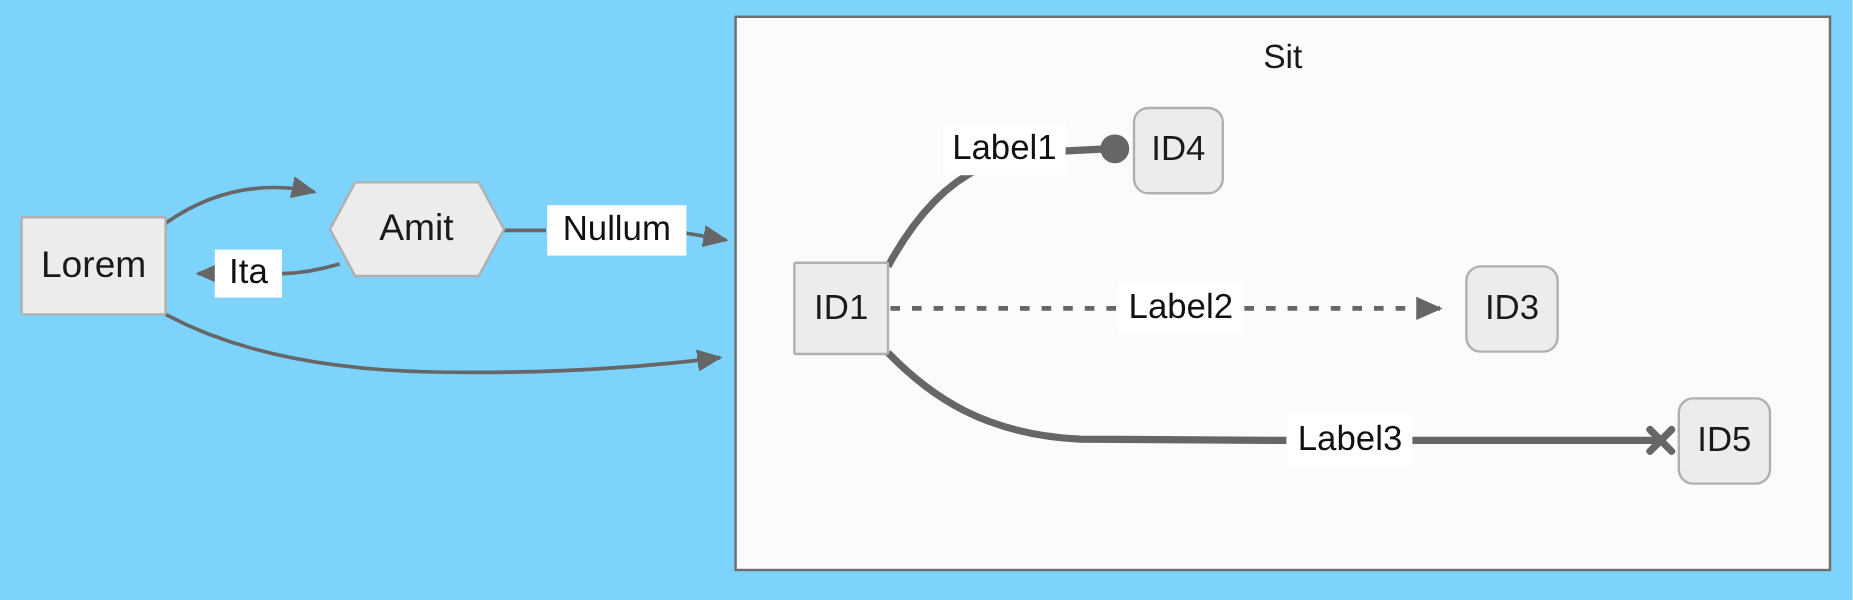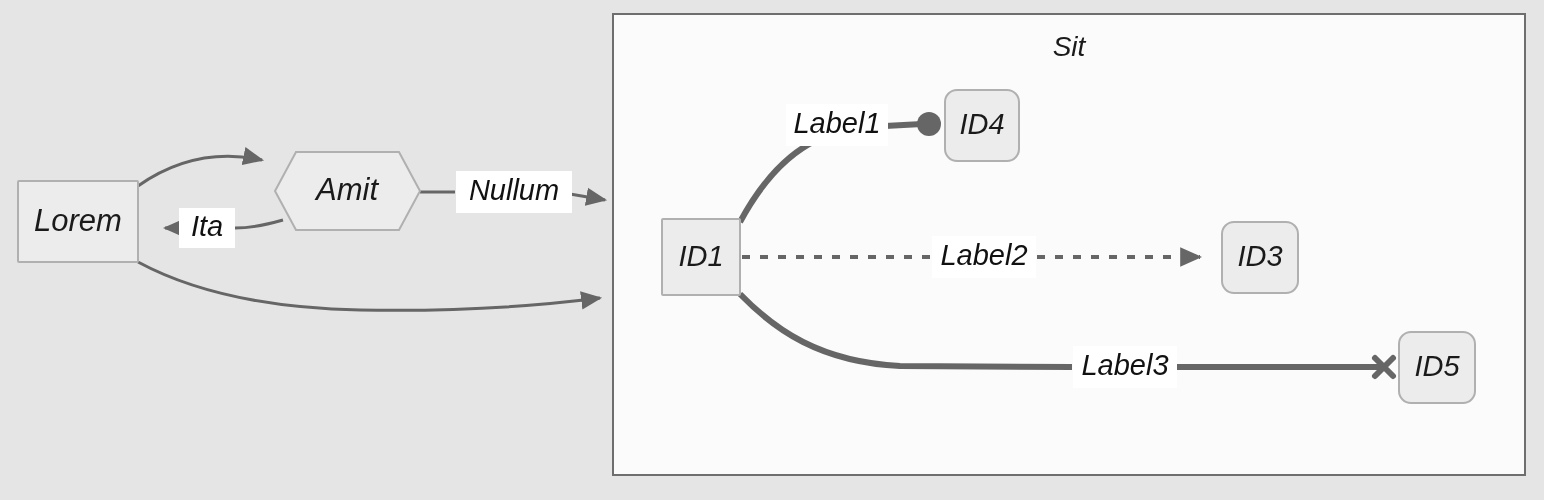--- a/index.html
+++ b/index.html
@@ -7,23 +7,22 @@
     padding: 0;
     background: #ffffff;
   }
   body {
     font-family: "Liberation Sans", sans-serif;
   }
   #canvas {
     position: relative;
     width: 1544px;
     height: 500px;
-    background: #e5e5e5;
+    background: #7dd3fc;
     overflow: hidden;
-    font-style: italic;
   }
   svg#diagram {
     position: absolute;
     left: 0;
     top: 0;
     width: 1544px;
     height: 500px;
     display: block;
   }
   .node-shape {

